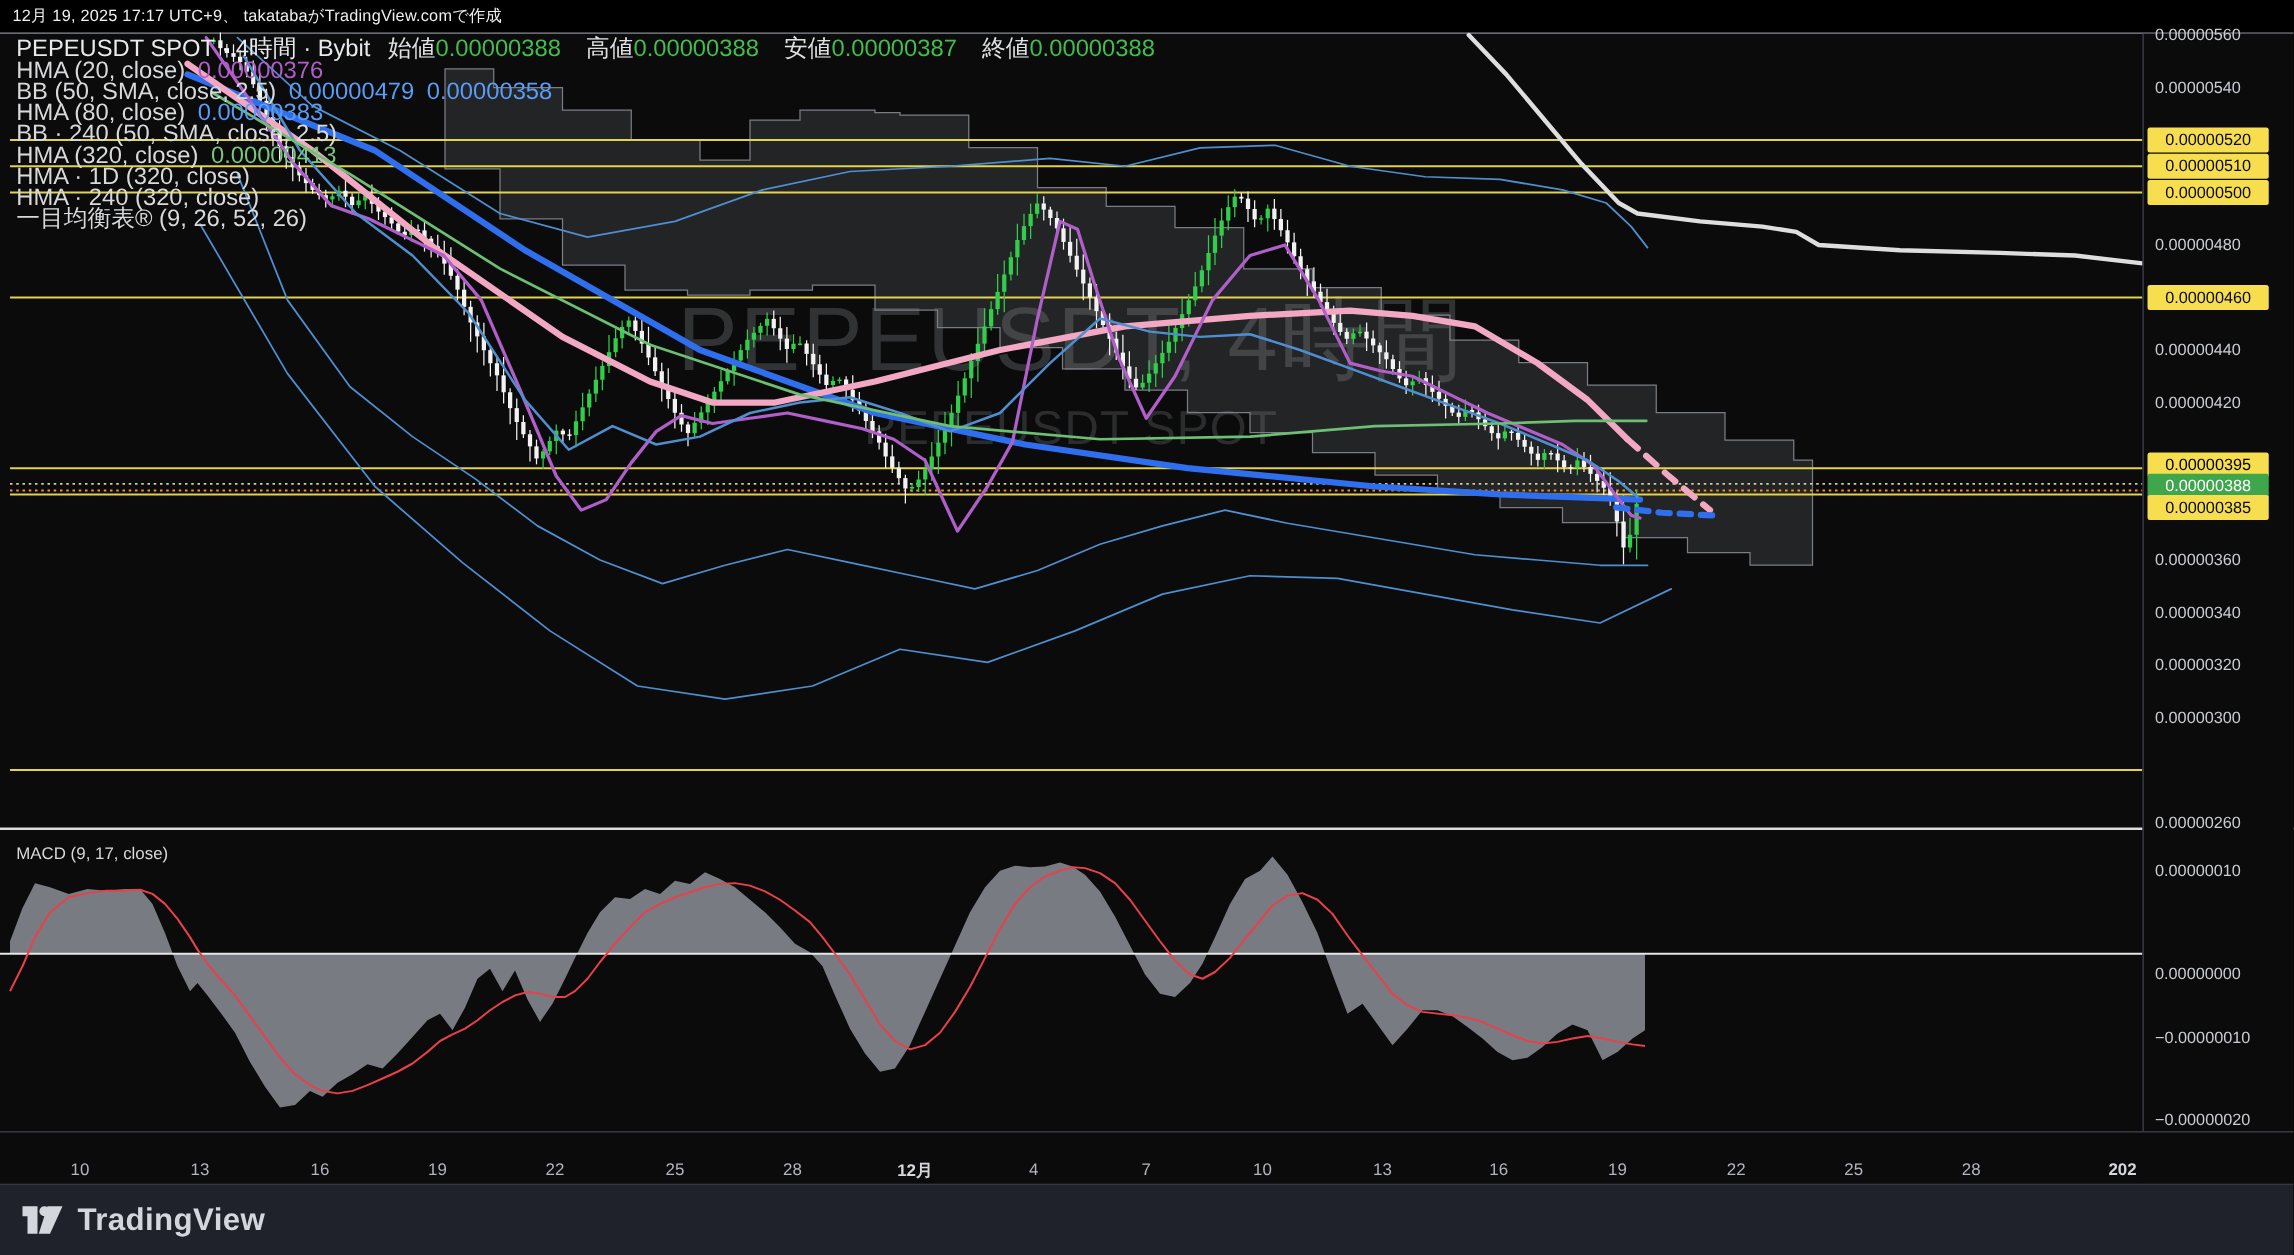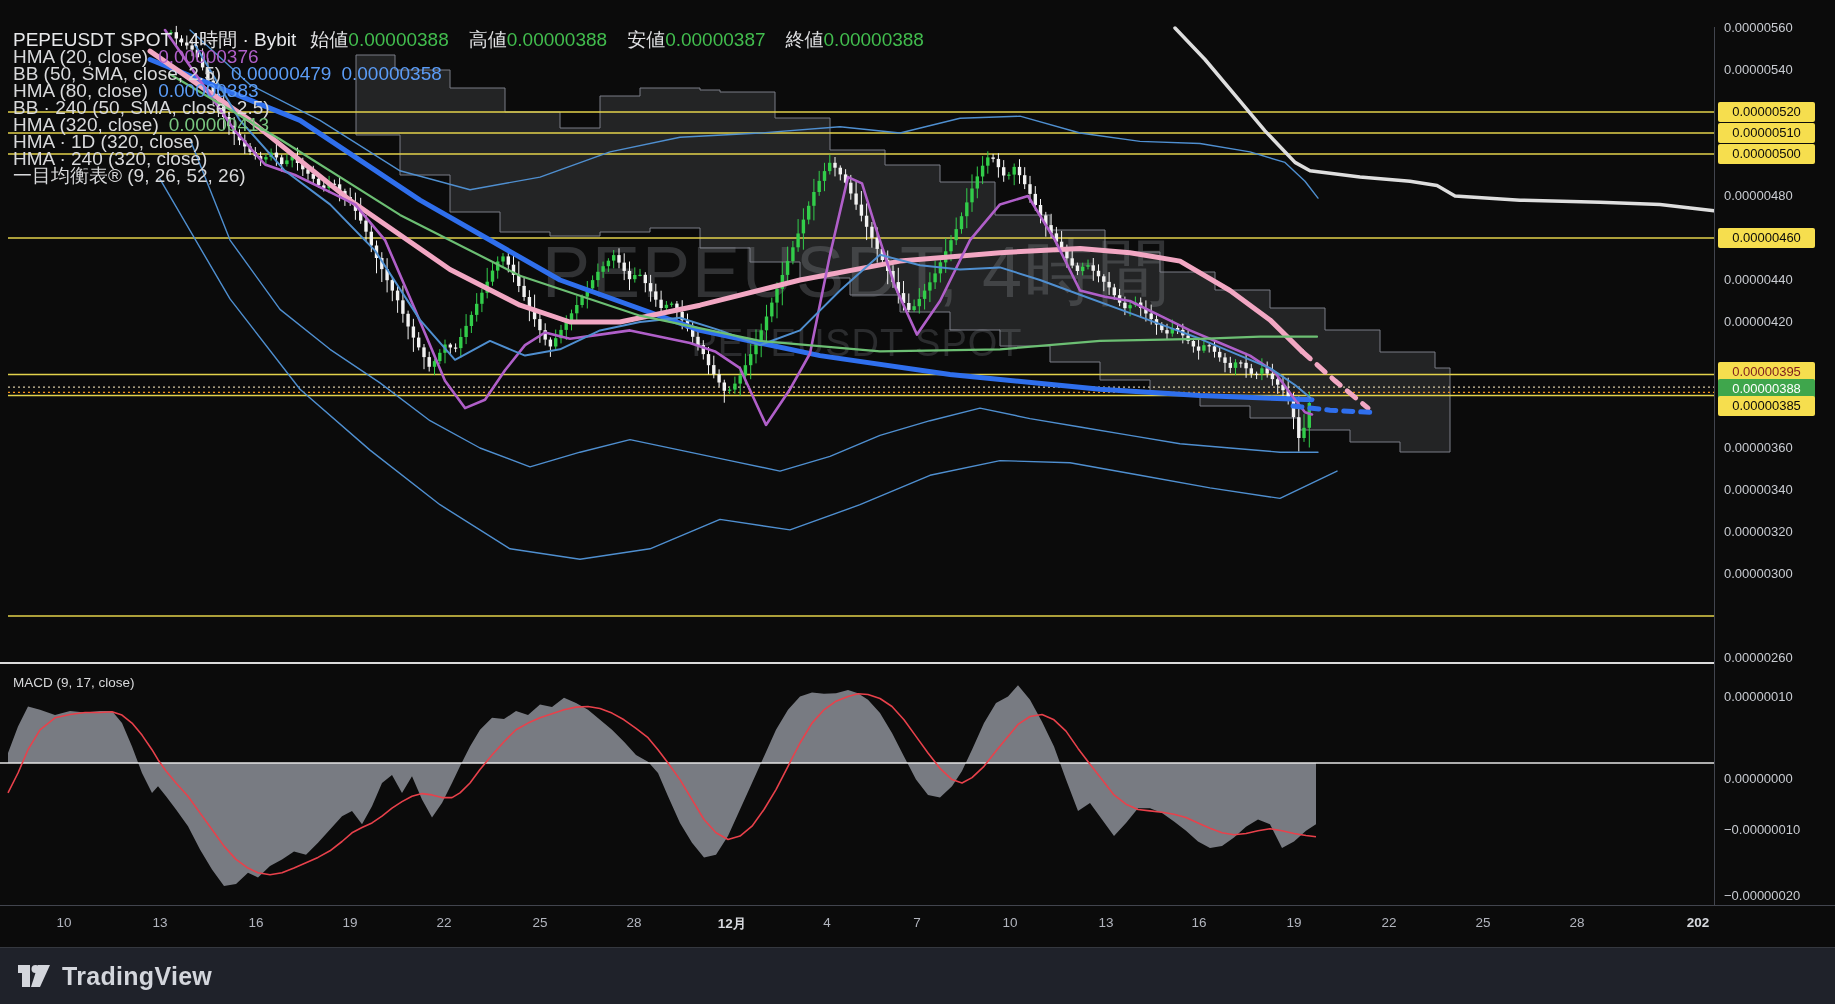--- a/index.html
+++ b/index.html
@@ -23,21 +23,21 @@
   #legend .ohlc .pair .lab{color:#e0e1e3;}
   #legend .val{margin-left:2px;}
   
   #macd-label{position:absolute;left:13px;top:675px;z-index:4;font-size:13.5px;color:#d8d9db;}
   
   #price-axis{position:absolute;left:1714px;top:27px;width:121px;height:920px;z-index:3;background:#0b0b0b;border-left:1px solid #42454e;box-sizing:border-box;}
   #price-axis .plab{position:absolute;left:9px;height:20px;line-height:20px;font-size:13px;color:#c9ccd2;}
   #price-axis .badge{position:absolute;left:3px;width:97px;height:20px;line-height:20px;font-size:13px;
                      text-align:center;border-radius:2px;}
   #time-axis{position:absolute;left:0;top:905px;width:1835px;height:42px;z-index:3;background:#0b0b0b;border-top:1px solid #42454e;box-sizing:border-box;}
-  #time-axis .tlab{position:absolute;top:9px;transform:translateX(-50%);font-size:13.5px;color:#b2b5be;}
+  #time-axis .tlab{position:absolute;top:22px;transform:translateX(-50%);font-size:13.5px;color:#b2b5be;}
   #time-axis .tlab.bold{font-weight:bold;color:#d6d8dd;}
   
   #footer{position:absolute;left:0;top:947px;width:1835px;height:57px;background:#1f222a;z-index:5;
           display:flex;align-items:center;border-top:1px solid #35383f;box-sizing:border-box;}
   #footer .mark{margin-left:16px;}
   #footer .brand{margin-left:10px;font-size:25px;font-weight:bold;color:#d3d6dc;letter-spacing:.3px;}
 </style>
 </head>
 <body>
 
@@ -505,20 +505,23 @@
       <polyline points="160,179.2 230,298.9 300,389.2 370,450.1 440,504.7 510,548.8 580,559.3 650,548.8 720,519.4 790,529.9 860,504.7 930,475.3 1000,460.6 1070,462.7 1140,475.3 1210,487.9 1280,498.4 1337,471.1" fill="none" stroke="#4f8fd0" stroke-width="1.4" stroke-linejoin="round" stroke-linecap="round"></polyline>
       <polyline points="1175,28.0 1205,59.5 1235,95.2 1265,130.9 1295,162.4 1310,170.8 1360,177.1 1410,181.3 1437,185.5 1455,196.0 1520,200.2 1600,202.3 1660,204.4 1714,210.7" fill="none" stroke="#dedede" stroke-width="3.5" stroke-linejoin="round" stroke-linecap="round"></polyline>
       <polyline points="1302,351.4 1335,380.8 1368,408.1" fill="none" stroke="#f2a7c3" stroke-width="5" stroke-dasharray="11 9" stroke-linecap="round"></polyline>
       <polyline points="1293,406.0 1330,410.2 1370,412.3" fill="none" stroke="#2f6fed" stroke-width="5" stroke-dasharray="9 8" stroke-linecap="round"></polyline>
       <line x1="0" y1="663" x2="1835" y2="663" stroke="#dcdcdc" stroke-width="2"></line>
       <path d="M8,763.0 L8,753.0 L18,726.4 L28,706.5 L40,709.8 L55,715.1 L70,711.1 L85,712.5 L100,711.1 L112,711.1 L122,723.1 L132,746.4 L142,773.0 L152,792.9 L158,786.3 L166,796.3 L176,809.5 L188,826.2 L200,849.5 L212,869.4 L224,886.0 L236,884.0 L248,872.7 L258,877.4 L270,866.1 L282,859.4 L294,851.4 L306,854.8 L318,842.8 L330,829.5 L342,816.2 L352,810.9 L362,824.2 L372,806.2 L382,783.0 L392,775.0 L402,792.9 L412,776.3 L422,799.6 L432,817.5 L442,802.9 L452,783.0 L460,766.3 L470,746.4 L480,729.8 L492,717.8 L504,719.1 L516,711.1 L528,715.1 L540,704.5 L552,707.1 L564,697.8 L576,703.1 L588,709.8 L600,719.8 L612,729.8 L624,741.7 L636,755.0 L648,761.7 L658,773.0 L668,796.3 L680,822.9 L692,842.8 L704,857.4 L716,854.8 L728,836.1 L740,809.5 L752,783.0 L764,756.4 L776,729.8 L788,709.8 L800,696.5 L812,692.5 L824,693.8 L836,693.2 L848,689.9 L858,693.2 L868,699.8 L880,713.1 L892,733.1 L904,756.4 L916,779.6 L928,794.9 L940,797.6 L952,786.3 L962,771.0 L972,749.7 L984,723.1 L996,703.1 L1008,696.5 L1018,685.2 L1030,699.8 L1042,721.8 L1054,746.4 L1066,779.6 L1078,810.9 L1090,802.9 L1102,819.5 L1114,836.1 L1126,822.9 L1138,808.2 L1150,808.2 L1162,812.9 L1174,821.5 L1186,830.8 L1198,841.5 L1210,848.1 L1222,846.1 L1234,837.5 L1246,826.8 L1258,819.5 L1270,824.2 L1282,848.1 L1294,841.5 L1306,830.8 L1316,824.2 L1316,763.0 Z" fill="#7d8087" opacity="0.96"></path>
       <line x1="0" y1="763.0" x2="1714" y2="763.0" stroke="#e6e6e6" stroke-width="1.6"></line>
       <polyline points="8,792.9 18,773.0 28,749.7 40,729.8 55,717.8 70,714.5 85,712.5 100,712.5 112,711.8 122,715.1 132,723.1 142,735.1 152,749.7 158,759.7 166,771.0 176,783.0 188,796.3 200,812.9 212,829.5 224,846.1 236,859.4 248,868.1 258,872.7 270,874.7 282,872.7 294,868.1 306,862.8 318,857.4 330,850.8 342,841.5 352,832.8 362,827.5 372,822.9 382,816.2 392,808.2 402,801.6 412,796.3 422,793.6 432,794.9 442,797.6 452,797.6 460,792.9 470,783.0 480,769.6 492,755.0 504,741.7 516,729.8 528,723.1 540,717.8 552,713.8 564,709.8 576,707.1 588,706.5 600,708.5 612,713.1 624,719.8 636,728.4 648,737.7 658,749.7 668,763.0 680,779.6 692,799.6 704,819.5 716,832.8 728,839.5 740,836.1 752,826.2 764,809.5 776,789.6 788,766.3 800,743.0 812,723.1 824,709.8 836,701.2 848,696.5 858,693.8 868,694.5 880,698.5 892,706.5 904,719.8 916,736.4 928,753.0 940,768.3 952,779.6 962,783.0 972,777.6 984,766.3 996,751.0 1008,736.4 1018,724.4 1030,716.5 1042,714.5 1054,719.8 1066,731.1 1078,748.4 1090,764.3 1102,779.6 1114,794.9 1126,804.2 1138,809.5 1150,810.9 1162,812.2 1174,814.2 1186,817.5 1198,822.9 1210,828.2 1222,832.8 1234,834.8 1246,833.5 1258,830.8 1270,828.8 1282,830.8 1294,833.5 1306,835.5 1316,836.8" fill="none" stroke="#e8414b" stroke-width="1.6" stroke-linejoin="round"></polyline>
     </svg>
 
+  <div id="topbar">
+    <span class="txt">12月 19, 2025 17:17 UTC+9、 takatabaがTradingView.comで作成</span>
+  </div>
 
   <div id="legend">
     <div class="row">
       <span class="sym">
         <span>PEPEUSDT SPOT</span>
         <span>·</span>
         <span>4時間</span>
         <span>·</span>
         <span>Bybit</span>
       </span>
@@ -576,21 +579,21 @@
       <div class="plab" style="top: 537px;">0.00000300</div>
       <div class="plab" style="top: 621px;">0.00000260</div>
       <div class="plab" style="top: 660px;">0.00000010</div>
       <div class="plab" style="top: 726px; margin-top: 16px;">0.00000000</div>
       <div class="plab" style="top: 793px;">−0.00000010</div>
       <div class="plab" style="top: 859px;">−0.00000020</div>
       <div class="badge" style="top: 75px; background: rgb(246, 222, 78); color: rgb(11, 11, 11);">0.00000520</div>
       <div class="badge" style="top: 96px; background: rgb(246, 222, 78); color: rgb(11, 11, 11);">0.00000510</div>
       <div class="badge" style="top: 117px; background: rgb(246, 222, 78); color: rgb(11, 11, 11);">0.00000500</div>
       <div class="badge" style="top: 201px; background: rgb(246, 222, 78); color: rgb(11, 11, 11);">0.00000460</div>
-      <div class="badge" style="top: 335px; background: rgb(246, 222, 78); color: #7f1d1d;">0.00000395</div>
+      <div class="badge" style="top: 335px; background: rgb(246, 222, 78); color: #000000;">0.00000395</div>
       <div class="badge" style="top: 352px; background: rgb(63, 166, 76); color: rgb(255, 255, 255);">0.00000388</div>
       <div class="badge" style="top: 369px; background: rgb(246, 222, 78); color: rgb(11, 11, 11);">0.00000385</div>
     </div>
   <div id="time-axis">
       <div class="tlab" style="left: 64px;">10</div>
       <div class="tlab" style="left: 160px;">13</div>
       <div class="tlab" style="left: 256px;">16</div>
       <div class="tlab" style="left: 350px;">19</div>
       <div class="tlab" style="left: 444px;">22</div>
       <div class="tlab" style="left: 540px;">25</div>

